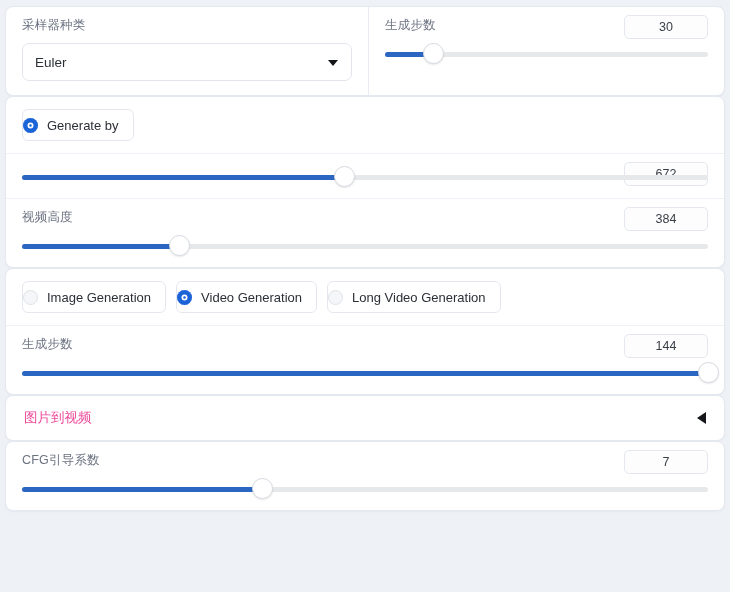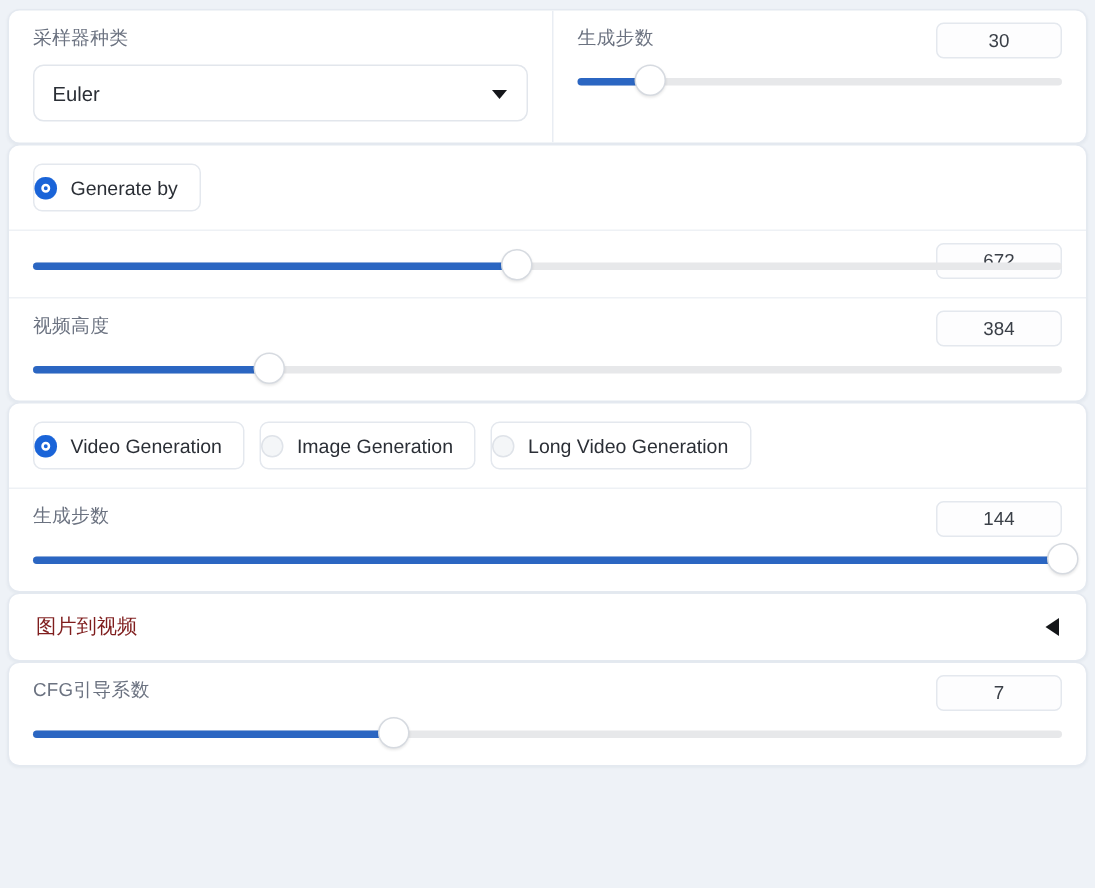--- a/index.html
+++ b/index.html
@@ -171,21 +171,21 @@
   
   .accordion {
     height: 44px;
     display: flex;
     align-items: center;
     padding: 0 18px;
     position: relative;
   }
   .accordion-title {
     font-size: 13.5px;
-    color: #7f1d1d;
+    color: #ec4899;
   }
   .caret-left {
     position: absolute;
     right: 18px;
     top: 50%;
     margin-top: -6px;
     width: 0; height: 0;
     border-top: 6px solid transparent;
     border-bottom: 6px solid transparent;
     border-right: 9px solid #141619;
@@ -249,26 +249,26 @@
         <div class="slider-fill" style="width: 23%;"></div>
         <div class="slider-knob" style="left: 23%;"></div>
       </div>
     </div>
   </div>
 
   <div class="panel">
 
     <div class="pill-row bordered">
       <div class="pill">
+        <span class="radio"></span>
+        <span>Image Generation</span>
+      </div>
+      <div class="pill">
         <span class="radio on"></span>
         <span>Video Generation</span>
-      </div>
-      <div class="pill">
-        <span class="radio"></span>
-        <span>Image Generation</span>
       </div>
       <div class="pill">
         <span class="radio"></span>
         <span>Long Video Generation</span>
       </div>
     </div>
 
     <div class="slider-row">
       <div class="field-label">生成步数</div>
       <div class="numbox">

